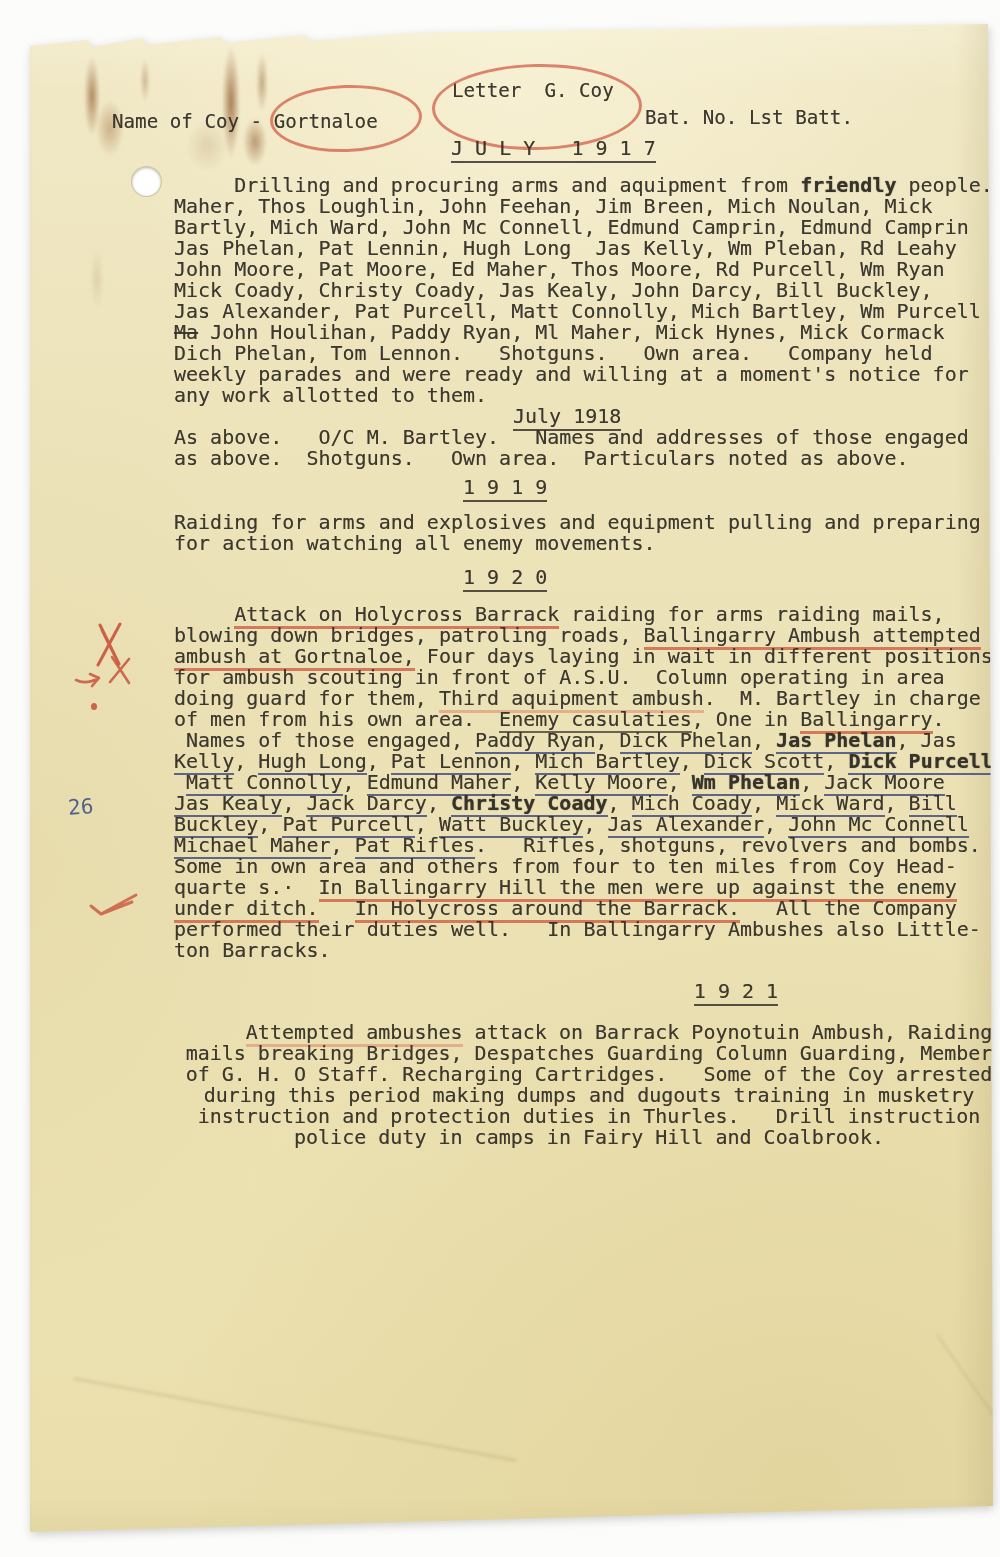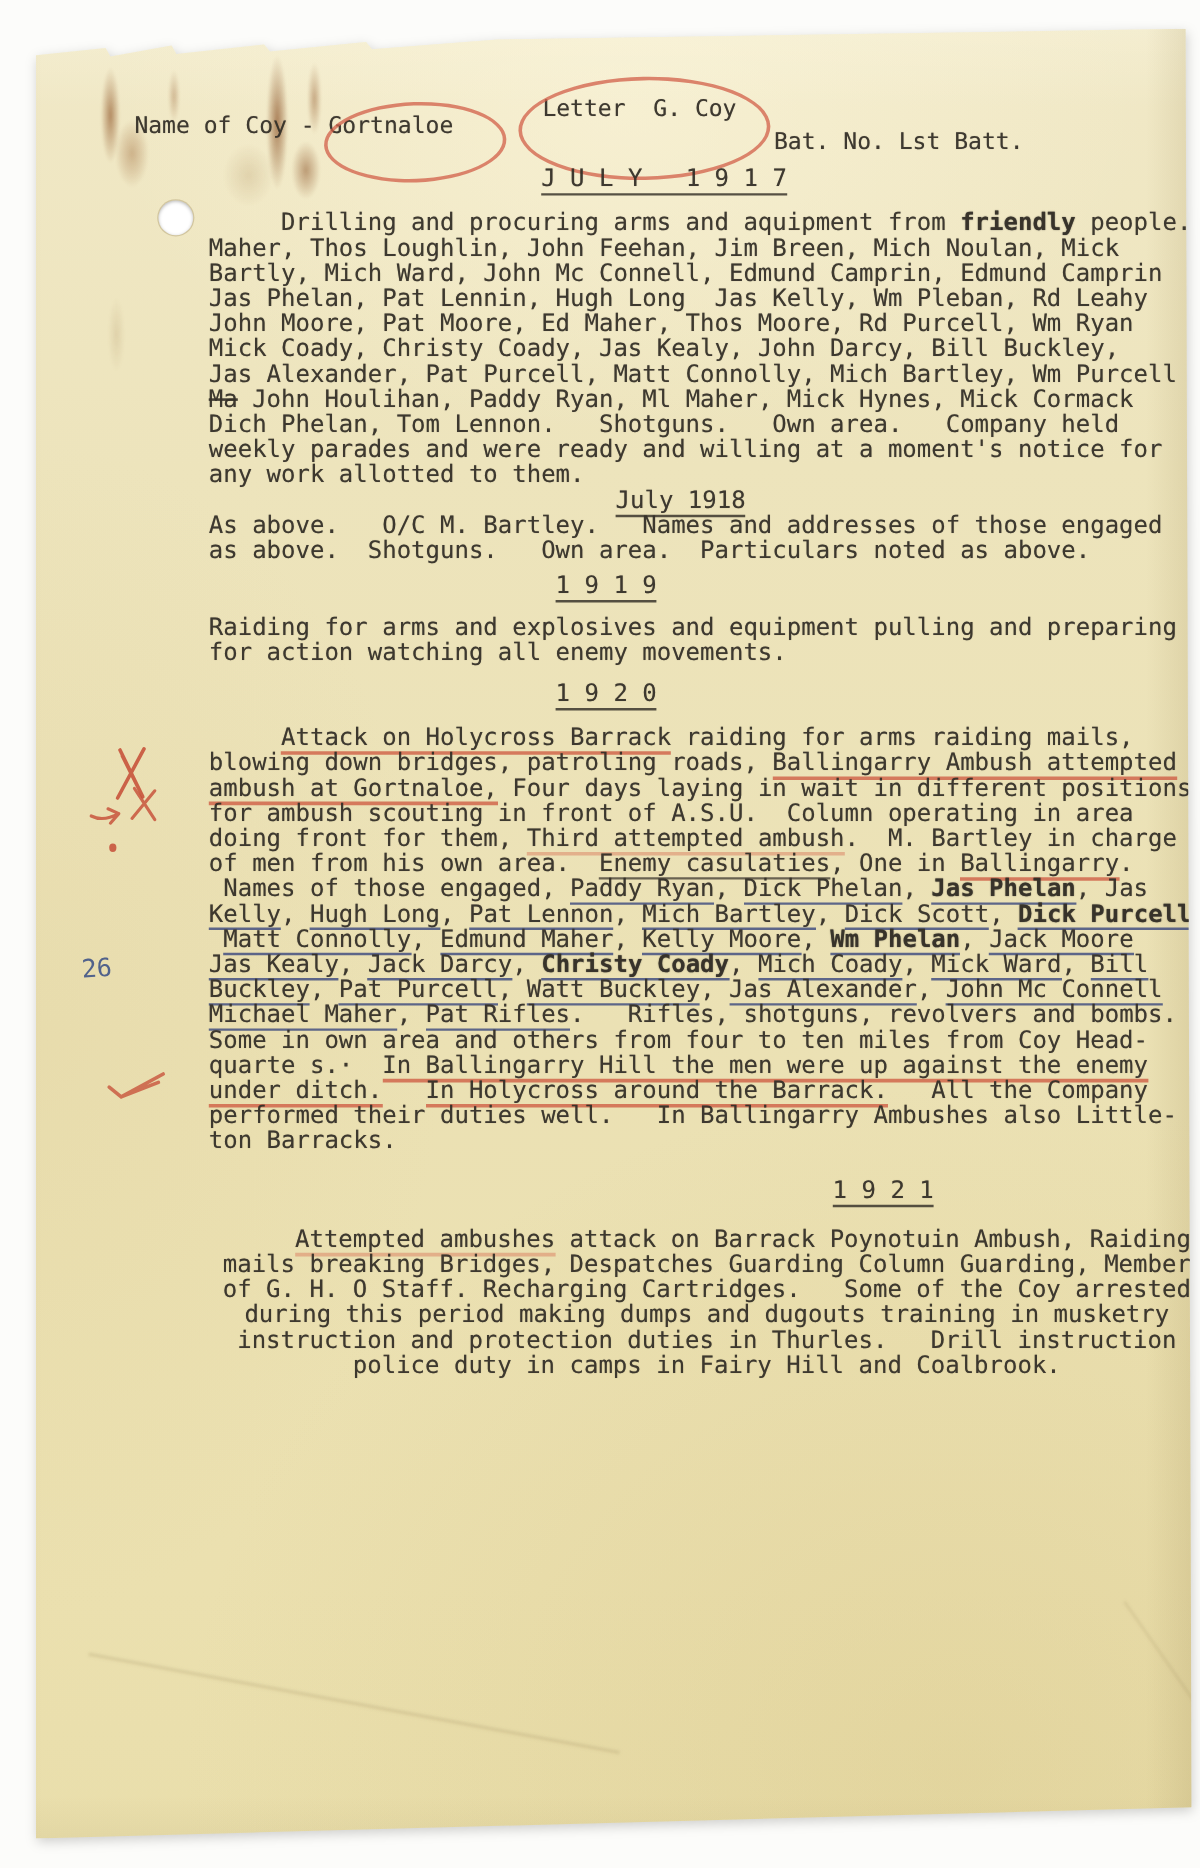--- a/index.html
+++ b/index.html
@@ -79,21 +79,21 @@
     <div class="stain" style="left:243px;top:118px;width:24px;height:48px;background:radial-gradient(closest-side,rgba(122,58,14,0.45),rgba(122,58,14,0.18) 60%,rgba(122,58,14,0) 100%);"></div>
     <div class="stain" style="left:256px;top:52px;width:12px;height:60px;background:radial-gradient(closest-side,rgba(128,63,16,0.40),rgba(128,63,16,0) 100%);"></div>
     <div class="stain" style="left:186px;top:120px;width:42px;height:52px;background:radial-gradient(closest-side,rgba(150,110,55,0.18),rgba(150,110,55,0) 100%);"></div>
     <div class="stain" style="left:90px;top:248px;width:14px;height:62px;background:radial-gradient(closest-side,rgba(140,100,50,0.15),rgba(140,100,50,0) 100%);"></div>
 
     <div class="edge-tone"></div>
     <div class="crease crease-bl"></div>
     <div class="crease crease-br"></div>
     <div class="punch-hole"></div>
 
-    <div class="hdr typed" style="left:112px;top:94px;"><span>Name of Coy - </span><span>Gortnaloe</span></div>
+    <div class="hdr typed" style="left:112px;top:111px;"><span>Name of Coy - </span><span>Gortnaloe</span></div>
     <div class="hdr typed" style="left:452px;top:80px;"><span>Letter  G. Coy</span></div>
     <div class="hdr typed" style="left:645px;top:107px;"><span>Bat. No. Lst Batt.</span></div>
     <div class="red-oval oval-coy"></div>
     <div class="red-oval oval-letter"></div>
 
     <div id="doc-body" class="typed">
         <section class="sec sec-july-1917">
           <div class="heading"><span class="heading-text">J U L Y   1 9 1 7</span></div>
           <div class="tline"><span class="seg">     Drilling and procuring arms and aquipment from </span><span class="seg bold">friendly</span><span class="seg"> people.</span></div>
           <div class="tline"><span class="seg">Maher, Thos Loughlin, John Feehan, Jim Breen, Mich Noulan, Mick</span></div>
@@ -116,21 +116,21 @@
           <div class="heading"><span class="heading-text">1 9 1 9</span></div>
           <div class="tline"><span class="seg">Raiding for arms and explosives and equipment pulling and preparing</span></div>
           <div class="tline"><span class="seg">for action watching all enemy movements.</span></div>
         </section>
         <section class="sec sec-1920">
           <div class="heading"><span class="heading-text">1 9 2 0</span></div>
           <div class="tline"><span class="seg">     </span><span class="seg u-red">Attack on Holycross Barrack</span><span class="seg"> raiding for arms raiding mails,</span></div>
           <div class="tline"><span class="seg">blowing down bridges, patroling roads, </span><span class="seg u-red">Ballingarry Ambush attempted</span></div>
           <div class="tline"><span class="seg u-red">ambush at Gortnaloe,</span><span class="seg"> Four days laying in wait in different positions</span></div>
           <div class="tline"><span class="seg">for ambush scouting in front of A.S.U.  Column operating in area</span></div>
-          <div class="tline"><span class="seg">doing front for them, </span><span class="seg u-red-faint">Third attempted ambush</span><span class="seg">.  M. Bartley in charge</span></div>
+          <div class="tline"><span class="seg">doing guard for them, </span><span class="seg u-red-faint">Third aquipment ambush</span><span class="seg">.  M. Bartley in charge</span></div>
           <div class="tline"><span class="seg">of men from his own area.  </span><span class="seg u-dark">Enemy casulaties</span><span class="seg">, One in </span><span class="seg u-red">Ballingarry</span><span class="seg">.</span></div>
           <div class="tline"><span class="seg"> Names of those engaged, </span><span class="seg u-blue">Paddy Ryan</span><span class="seg">, </span><span class="seg u-blue">Dick Phelan</span><span class="seg">, </span><span class="seg u-blue bold">Jas Phelan</span><span class="seg">, Jas</span></div>
           <div class="tline"><span class="seg u-blue">Kelly</span><span class="seg">, </span><span class="seg u-blue">Hugh Long</span><span class="seg">, </span><span class="seg u-blue">Pat Lennon</span><span class="seg">, </span><span class="seg u-blue">Mich Bartley</span><span class="seg">, </span><span class="seg u-blue">Dick Scott</span><span class="seg">, </span><span class="seg u-blue bold">Dick Purcell</span></div>
           <div class="tline"><span class="seg"> </span><span class="seg u-blue">Matt Connolly</span><span class="seg">, </span><span class="seg u-blue">Edmund Maher</span><span class="seg">, </span><span class="seg u-blue">Kelly Moore</span><span class="seg">, </span><span class="seg u-blue bold">Wm Phelan</span><span class="seg">, </span><span class="seg u-blue">Jack Moore</span></div>
           <div class="tline"><span class="seg u-blue">Jas Kealy</span><span class="seg">, </span><span class="seg u-blue">Jack Darcy</span><span class="seg">, </span><span class="seg u-blue bold">Christy Coady</span><span class="seg">, </span><span class="seg u-blue">Mich Coady</span><span class="seg">, </span><span class="seg u-blue">Mick Ward</span><span class="seg">, </span><span class="seg u-blue">Bill</span></div>
           <div class="tline"><span class="seg u-blue">Buckley</span><span class="seg">, </span><span class="seg u-blue">Pat Purcell</span><span class="seg">, </span><span class="seg u-blue">Watt Buckley</span><span class="seg">, </span><span class="seg u-blue">Jas Alexander</span><span class="seg">, </span><span class="seg u-blue">John Mc Connell</span></div>
           <div class="tline"><span class="seg u-blue">Michael Maher</span><span class="seg">, </span><span class="seg u-blue">Pat Rifles</span><span class="seg">.   Rifles, shotguns, revolvers and bombs.</span></div>
           <div class="tline"><span class="seg">Some in own area and others from four to ten miles from Coy Head-</span></div>
           <div class="tline"><span class="seg">quarte s.·  </span><span class="seg u-red">In Ballingarry Hill the men were up against the enemy</span></div>
           <div class="tline"><span class="seg u-red">under ditch.</span><span class="seg">   </span><span class="seg u-red">In Holycross around the Barrack.</span><span class="seg">   All the Company</span></div>

